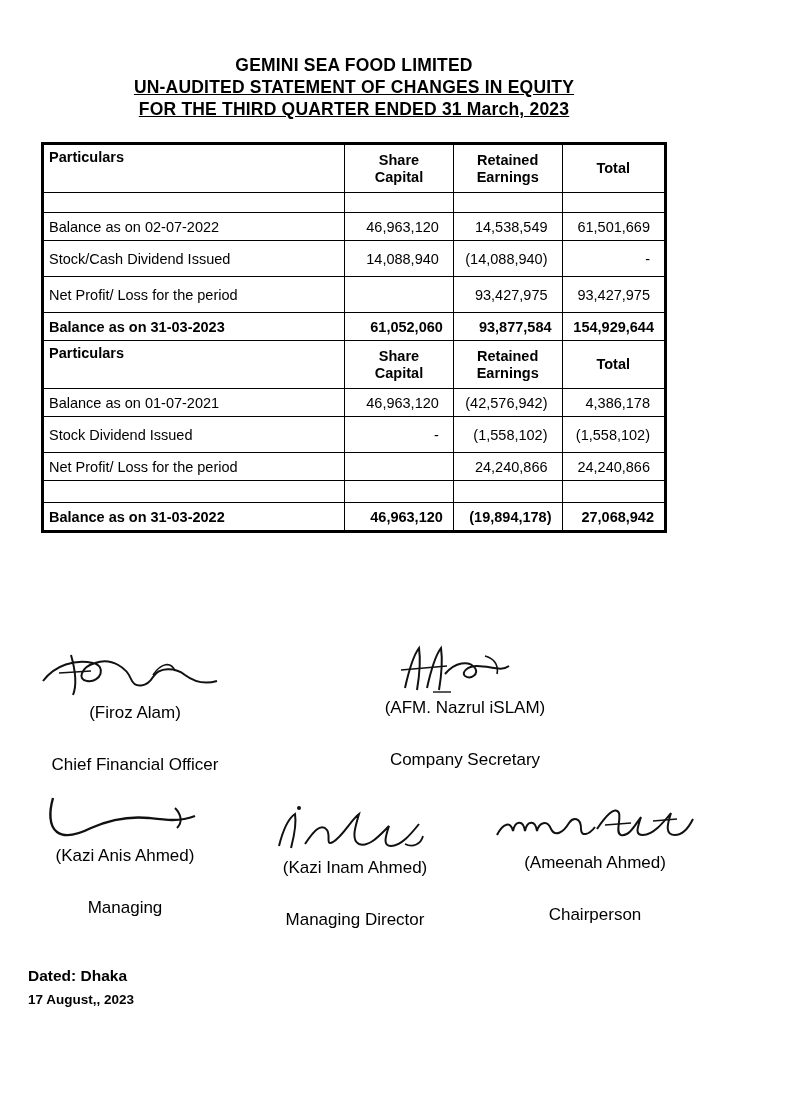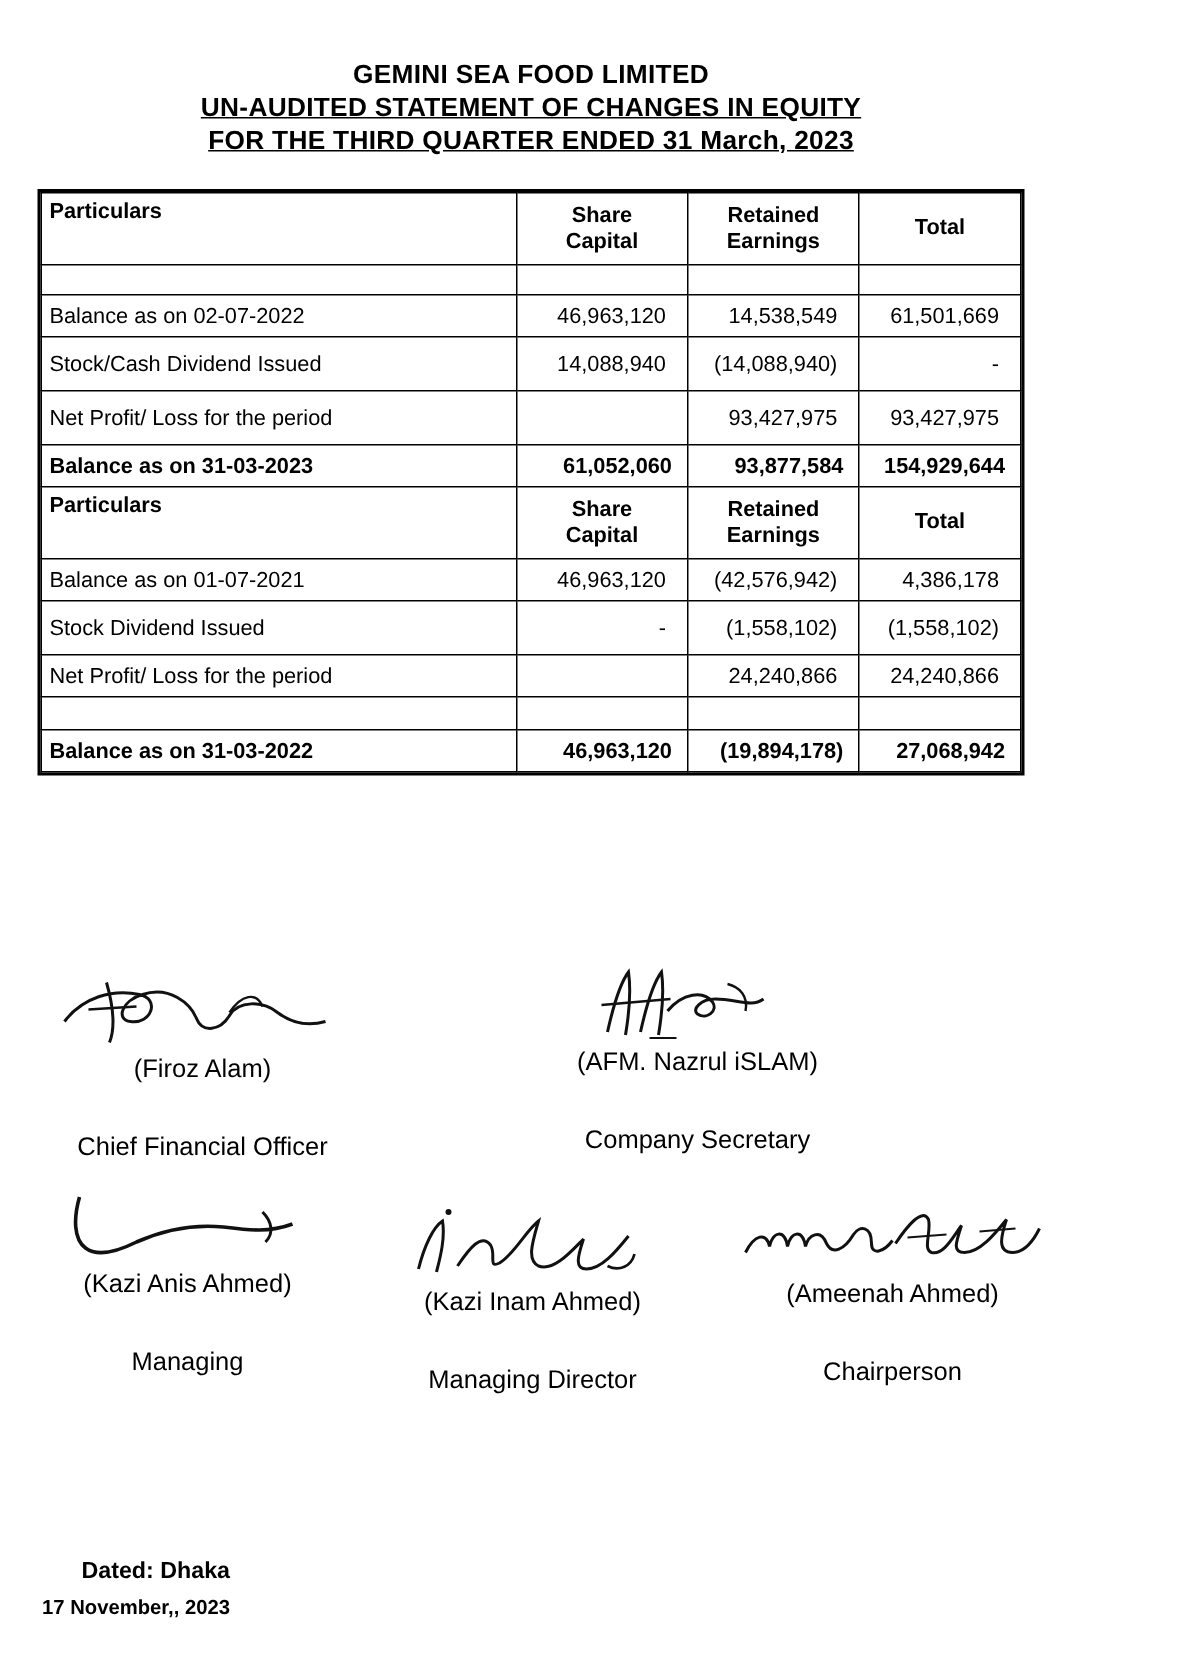--- a/index.html
+++ b/index.html
@@ -14,21 +14,21 @@
     position: relative;
     font-family: "Liberation Sans", sans-serif;
     color: #000000;
     overflow: hidden;
   }
 
   .page {
     position: relative;
     width: 708px;
     height: 1111px;
-    padding: 0;
+    padding: 16px;
   }
 
   
   .doc-header {
     text-align: center;
     padding-top: 38px;
   }
   .doc-header .line {
     font-weight: bold;
     font-size: 17px;
@@ -125,24 +125,23 @@
   .sb1 { left: 20px;  top: 45px;  width: 230px; }
   .sb2 { left: 345px; top: 40px;  width: 240px; }
   .sb3 { left: 10px;  top: 188px; width: 230px; }
   .sb4 { left: 235px; top: 200px; width: 240px; }
   .sb5 { left: 470px; top: 195px; width: 250px; }
 
   
   .footer {
     position: absolute;
     left: 28px;
-    top: 1036px;
+    top: 964px;
     font-size: 15px;
     line-height: 24px;
-    text-align: right;
   }
   .footer .dated { font-weight: bold; font-size: 15.5px; }
   .footer .date { font-weight: bold; font-size: 13.5px; }
 </style>
 </head>
 <body>
 
 <div class="page">
 
   <div class="doc-header">
@@ -314,16 +313,16 @@
         </svg>
       </div>
       <div class="name">(Ameenah Ahmed)</div>
       <div class="title">Chairperson</div>
     </div>
 
   </div>
 
   <div class="footer">
     <div class="dated">Dated: Dhaka</div>
-    <div class="date">17 November,, 2023</div>
+    <div class="date">17 August,, 2023</div>
   </div>
 
 </div>
 
 </body></html>

